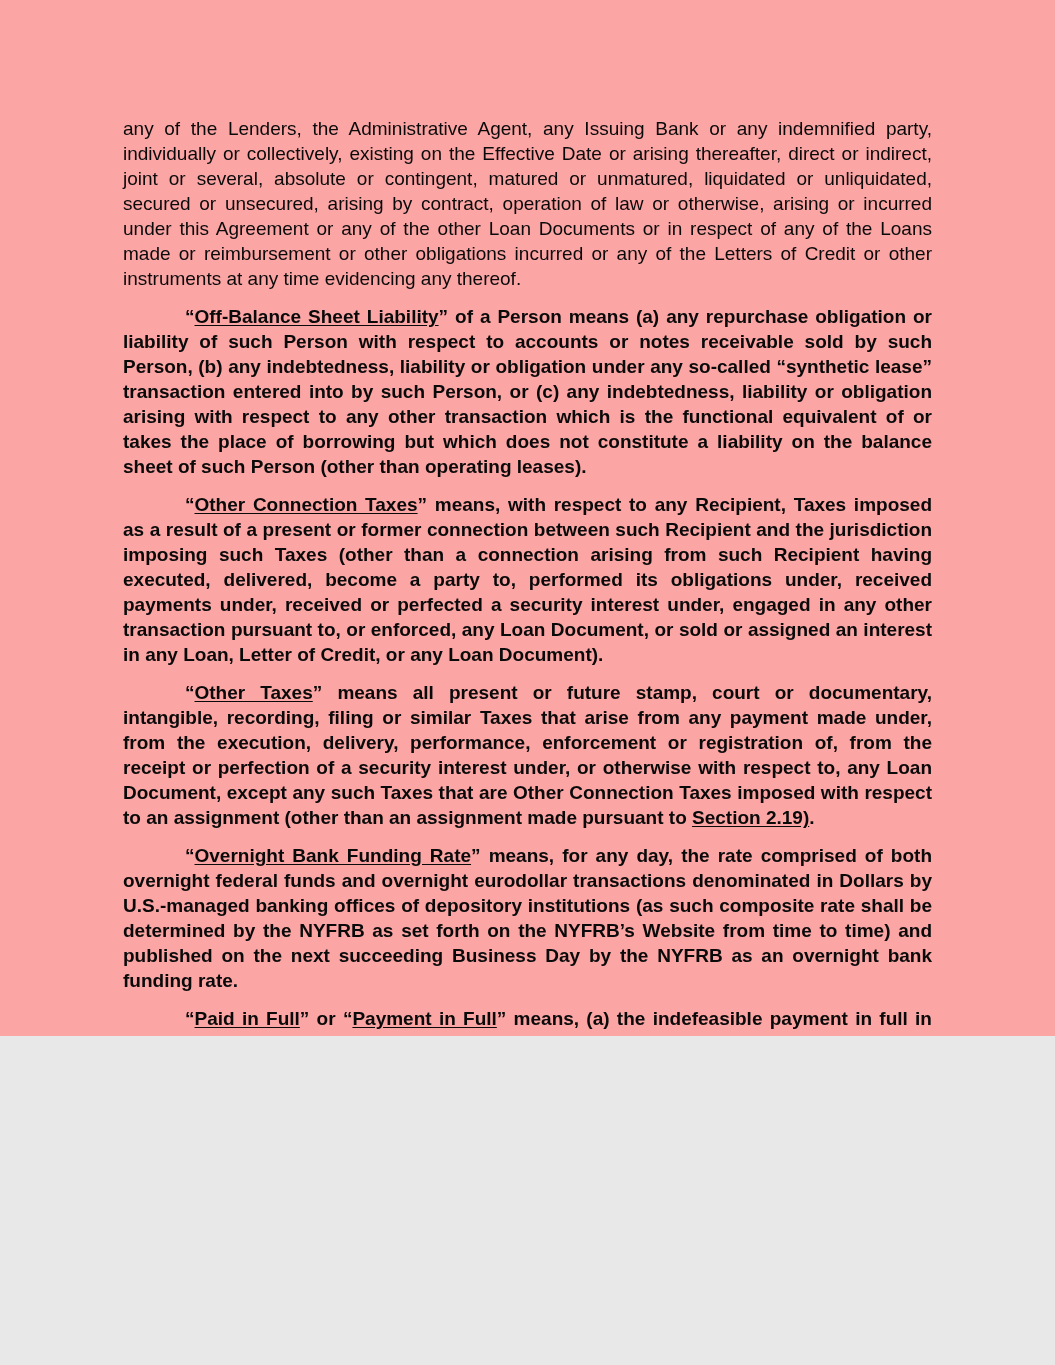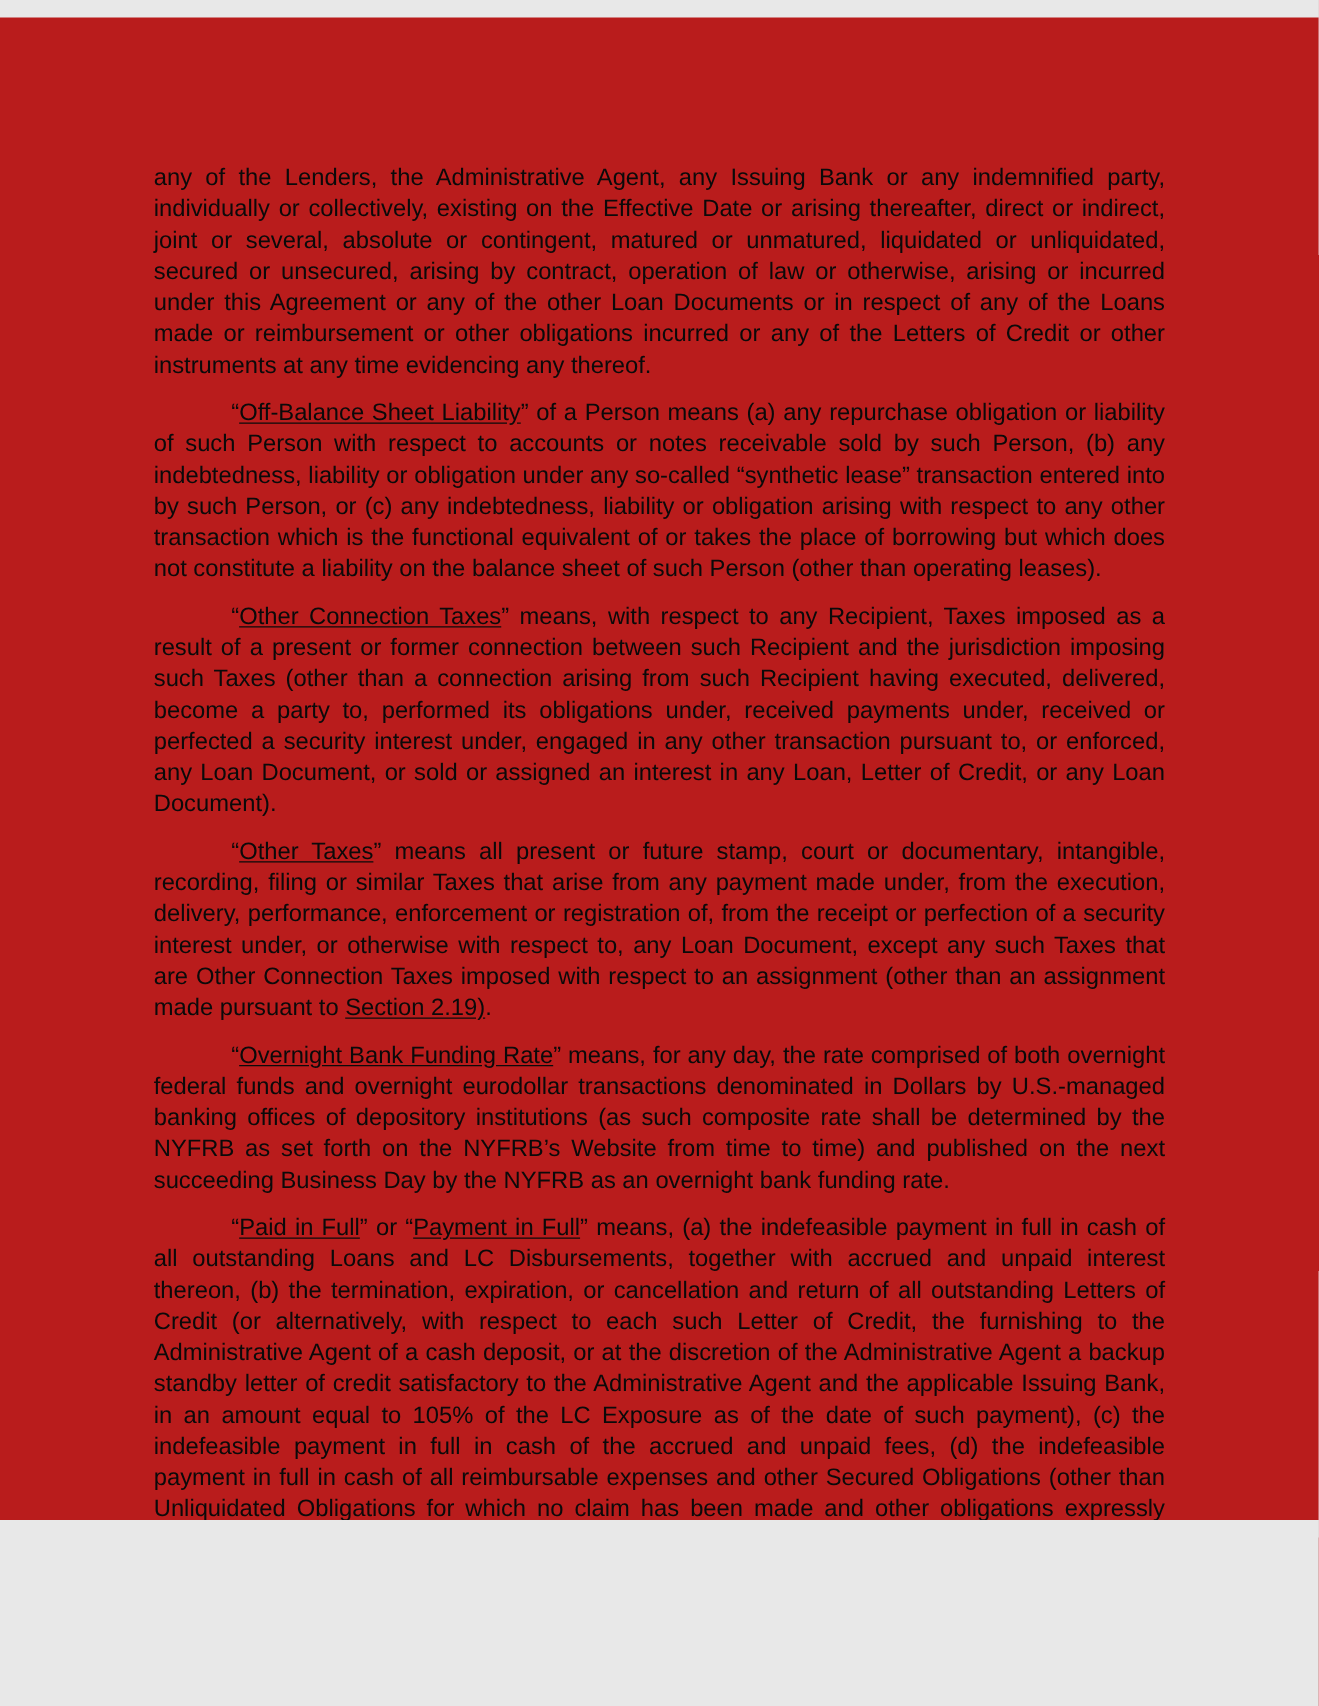--- a/index.html
+++ b/index.html
@@ -1,37 +1,37 @@
 <!DOCTYPE html>
 <html><head>
 <meta charset="utf-8">
 <style>
   html, body { margin: 0; padding: 0; background: #e8e8e8; }
   .page {
     position: relative;
     width: 1055px;
-    height: 1202px;
-    margin: 14px auto;
-    background: #b91c1c;
+    height: 1036px;
+    margin: 0 auto;
+    background: #fca5a5;
     font-family: "Liberation Sans", sans-serif;
     color: #0a0a0a;
     overflow: hidden;
   }
   .body-text {
     position: absolute;
     left: 123px;
     top: 116px;
     width: 809px;
     text-align: justify;
     font-size: 19px;
     line-height: 25px;
   }
   .para { margin: 13px 0 0 0; }
   .para:first-child { margin-top: 0; }
-  .para.indent { text-indent: 62px; }
+  .para.indent { text-indent: 62px; font-weight: bold; }
   .u { text-decoration: underline; text-underline-offset: 2px; }
   .page-number {
     position: absolute;
     top: 1252px;
     left: 0;
     width: 100%;
     text-align: center;
     font-size: 19px;
   }
   .footer-id {

